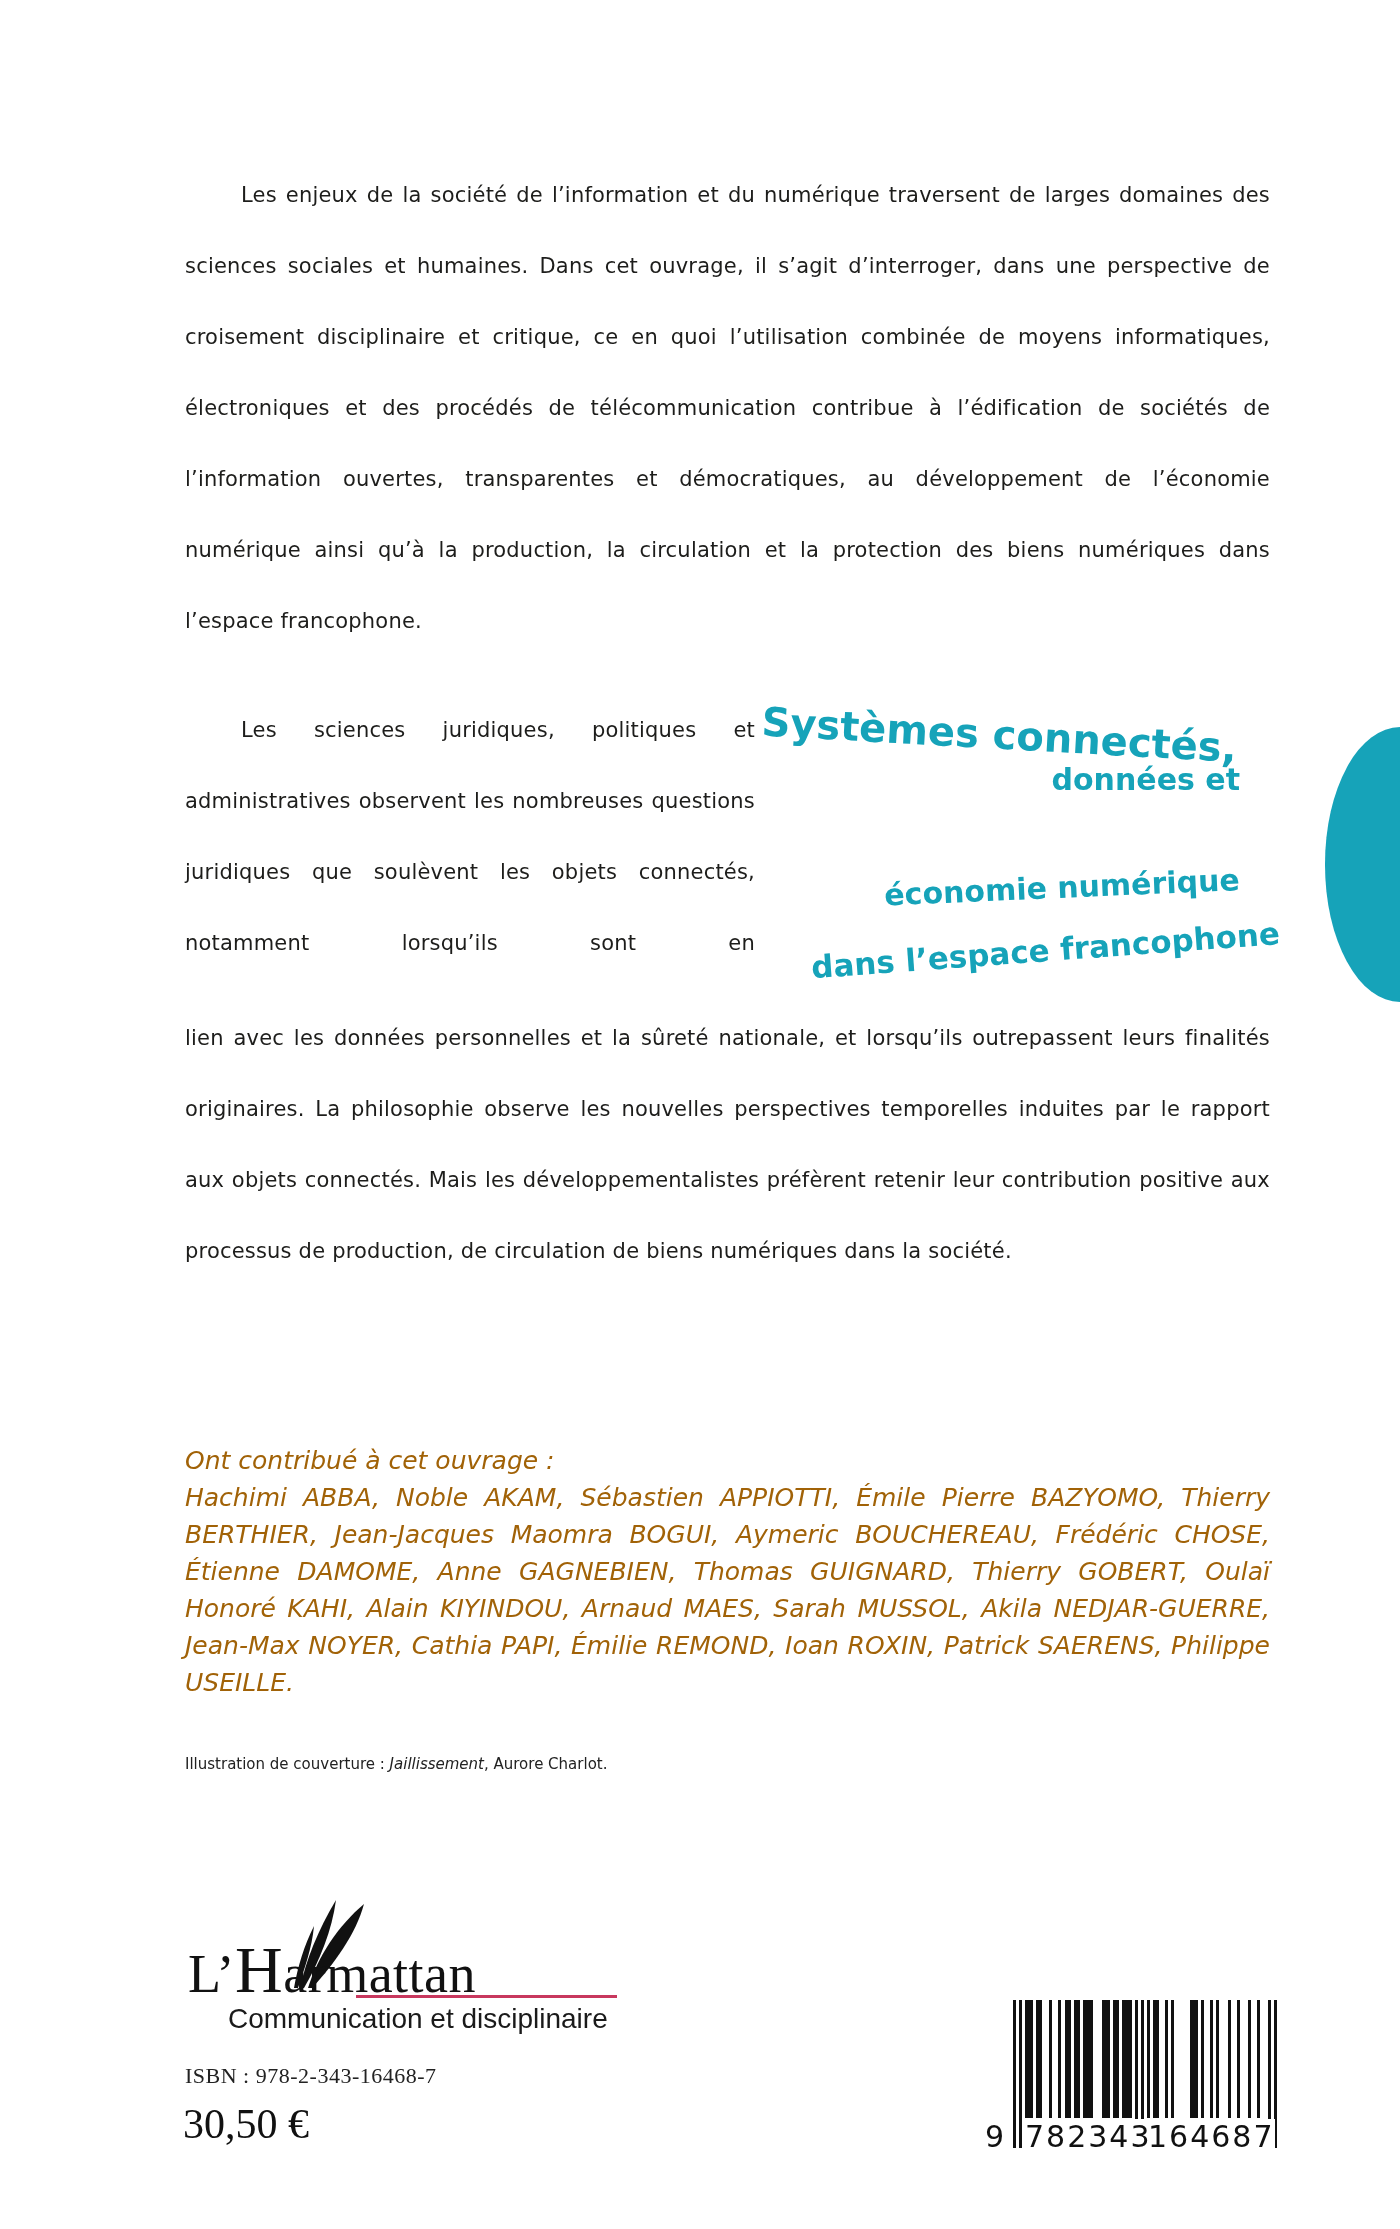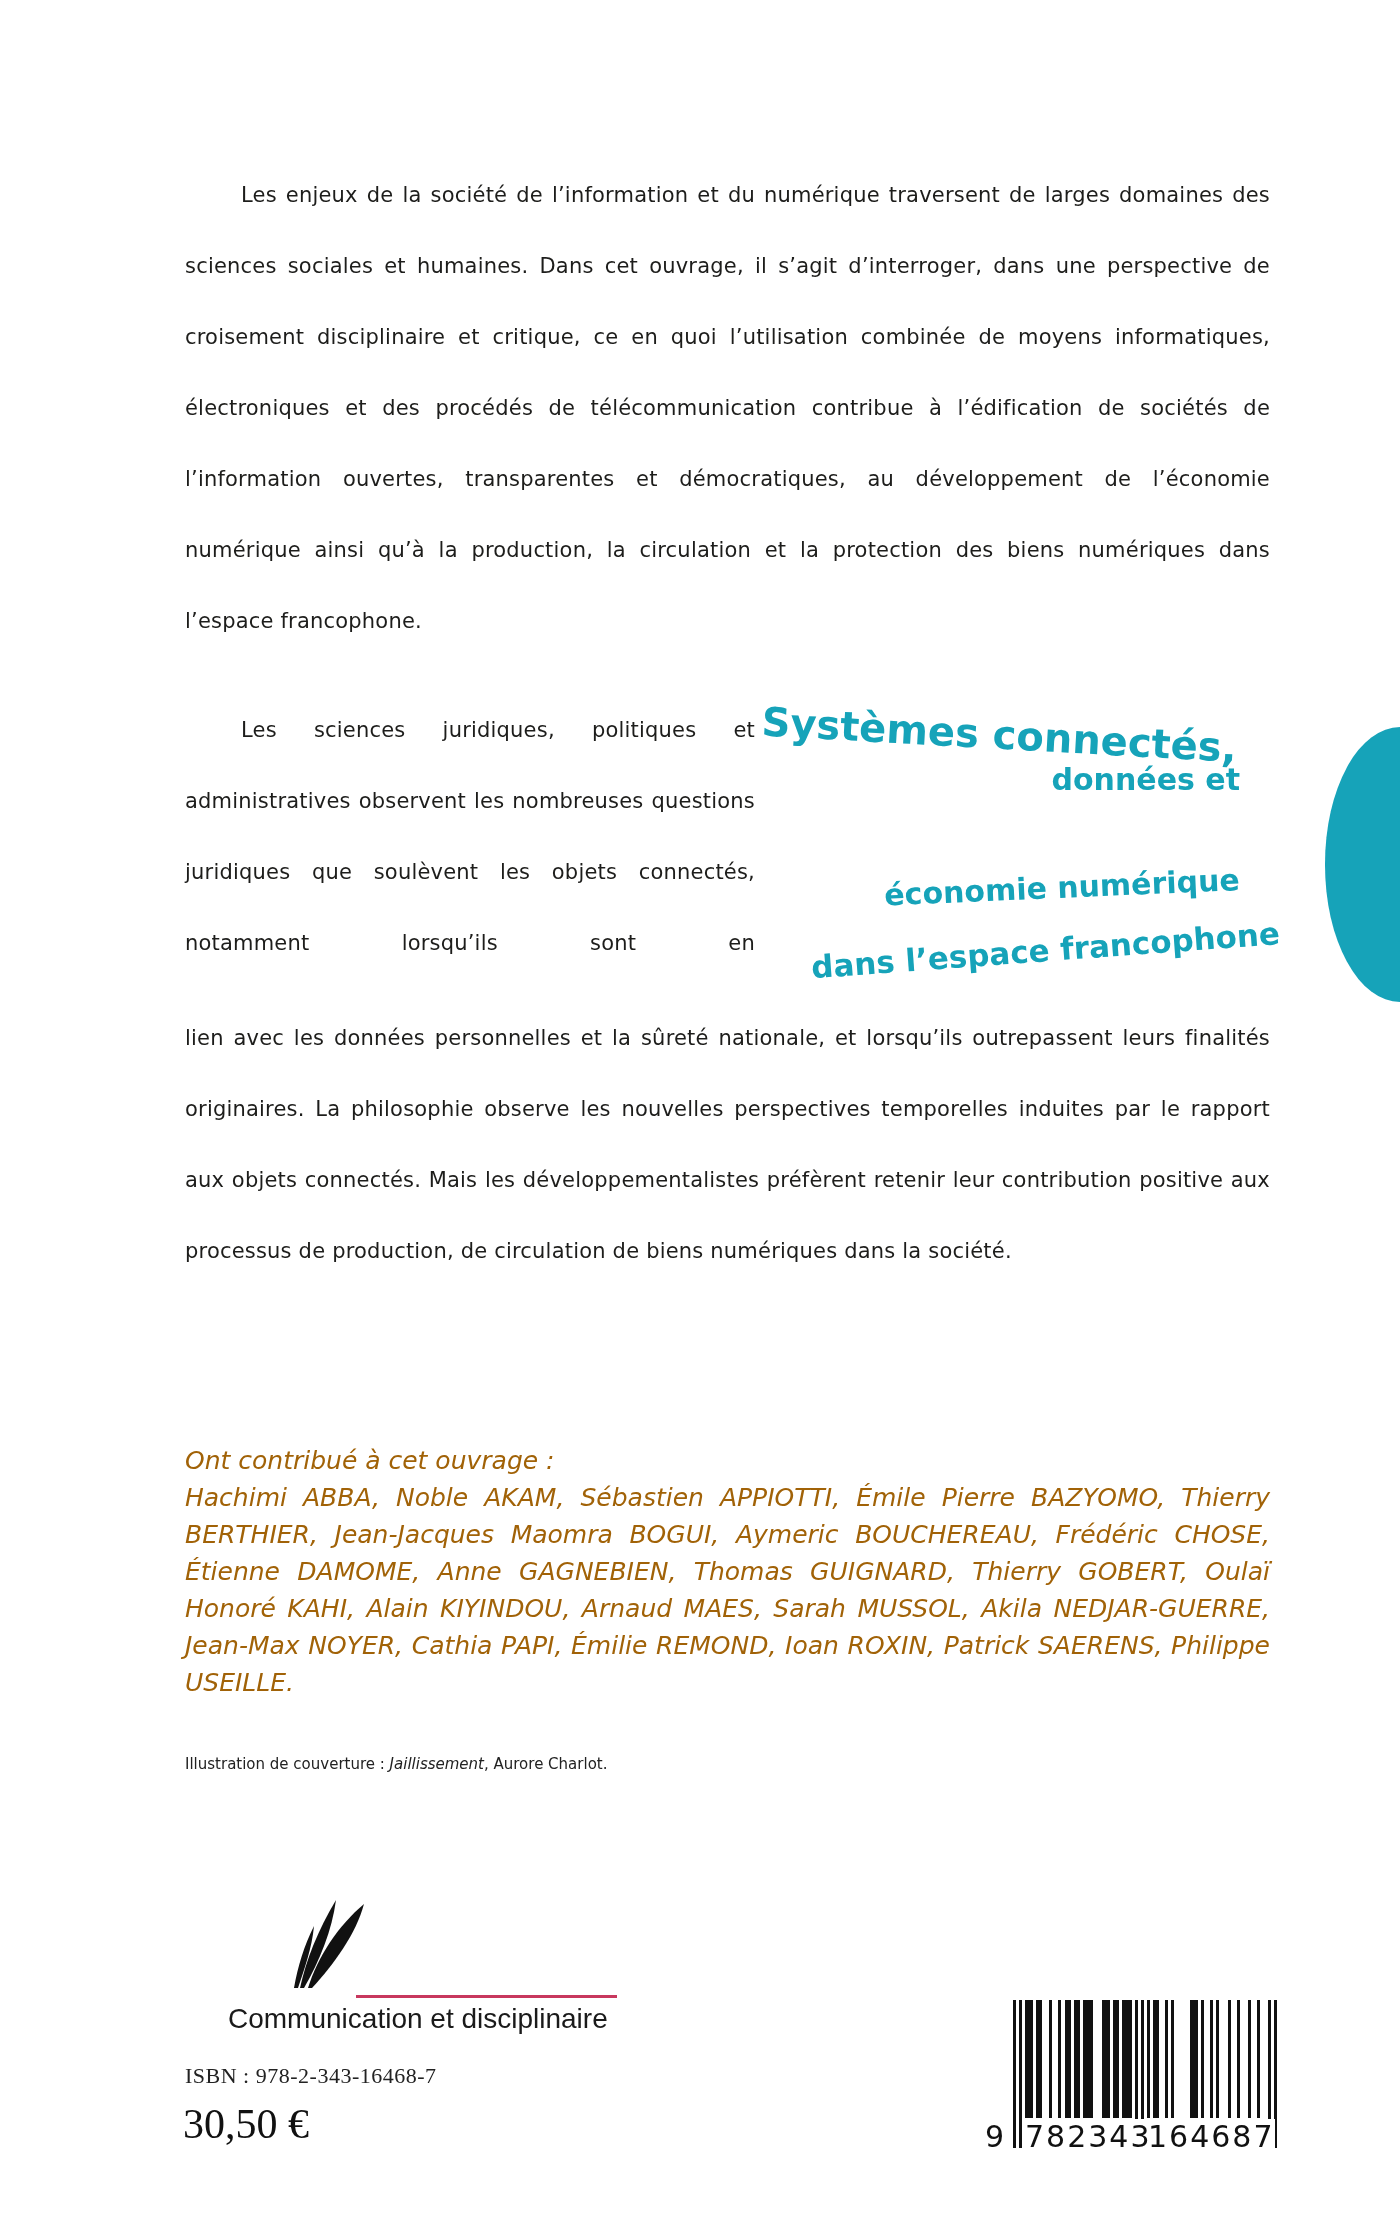--- a/index.html
+++ b/index.html
@@ -68,20 +68,21 @@
 </div>
 
 <div class="credit"><span>Illustration de couverture : </span><i>Jaillissement</i><span>, Aurore Charlot.</span></div>
 
 <div class="logo">
   <svg width="120" height="100" viewBox="0 0 120 100">
     <path d="M52 98 C 58 70, 70 40, 88 10 C 84 40, 72 70, 56 98 Z" fill="#111"></path>
     <path d="M60 98 C 70 66, 90 36, 116 14 C 108 44, 86 74, 64 98 Z" fill="#111"></path>
     <path d="M46 98 C 50 76, 56 56, 66 36 C 64 58, 56 80, 50 98 Z" fill="#111"></path>
   </svg>
+  <div class="word"><span>L’</span><span class="bigH">H</span><span>armattan</span></div>
   <div class="rule"></div>
   <div class="sub">Communication et disciplinaire</div>
 </div>
 
 <div class="isbn">ISBN : 978-2-343-16468-7</div>
 <div class="price">30,50 €</div>
 
 <div class="barcode">
   <svg class="bars" viewBox="0 0 300 150" preserveAspectRatio="none">
     <g fill="#111">

